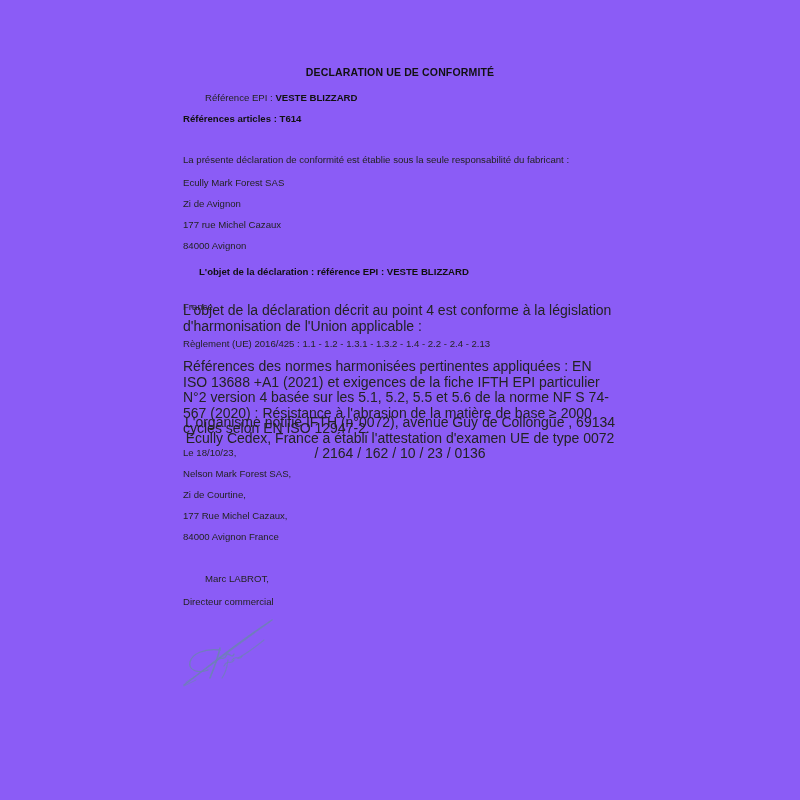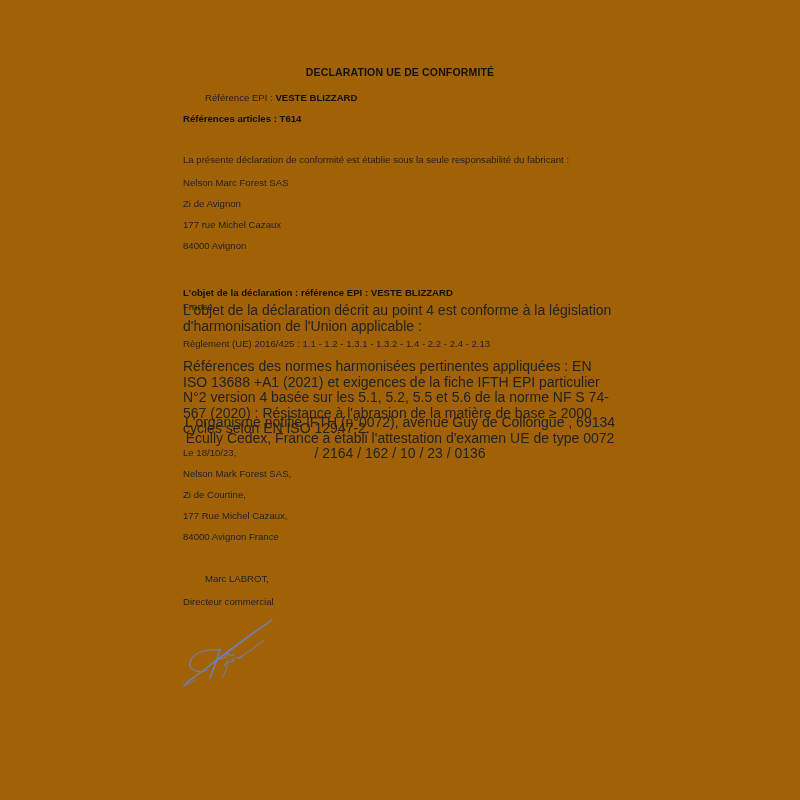--- a/index.html
+++ b/index.html
@@ -14,21 +14,21 @@
     position: relative;
     overflow: hidden;
     font-family: "Liberation Sans", sans-serif;
     color: #1a1a1a;
     -webkit-font-smoothing: antialiased;
   }
 
   .page {
     position: absolute;
     inset: 0;
-    background: #a16207;
+    background: #8b5cf6;
     text-decoration: underline;
   }
 
   
   .doc-body {
     position: absolute;
     left: 183px;
     top: 0;
     width: 434px;
   }
@@ -99,31 +99,31 @@
     <div class="line indent-1" style="top:91px;">
       <span>Référence EPI : </span><span class="bold">VESTE BLIZZARD</span>
     </div>
 
     <div class="line" style="top:112px;">
       <span class="bold">Références articles : </span><span class="bold">T614</span>
     </div>
 
     <div class="line" style="top:153px;">La présente déclaration de conformité est établie sous la seule responsabilité du fabricant :</div>
 
-    <div class="line" style="top:176px;">Nelson Marc Forest SAS</div>
+    <div class="line" style="top:176px;">Ecully Mark Forest SAS</div>
 
     <div class="line" style="top:197px;">Zi de Avignon</div>
 
     <div class="line" style="top:218px;text-align:right;">177 rue Michel Cazaux</div>
 
     <div class="line" style="top:239px;">84000 Avignon</div>
 
     <div class="line" style="top:261px;margin-top:39px;">France</div>
 
-    <div class="line bold" style="top:286px;">L'objet de la déclaration : référence EPI : VESTE BLIZZARD</div>
+    <div class="line bold" style="top:265px;margin-left:16px;">L'objet de la déclaration : référence EPI : VESTE BLIZZARD</div>
 
     <div class="para" style="top:303px;">L'objet de la déclaration décrit au point 4 est conforme à la législation d'harmonisation de l'Union applicable :</div>
 
     <div class="line" style="top:337px;">Règlement (UE) 2016/425 : 1.1 - 1.2 - 1.3.1 - 1.3.2 - 1.4 - 2.2 - 2.4 - 2.13</div>
 
     <div class="para" style="top:359px;">Références des normes harmonisées pertinentes appliquées : EN ISO 13688 +A1 (2021) et exigences de la fiche IFTH EPI particulier N°2 version 4 basée sur les 5.1, 5.2, 5.5 et 5.6  de la norme NF S 74-567 (2020) : Résistance à l'abrasion de la matière de base ≥ 2000 cycles selon EN ISO 12947-2.</div>
 
     <div class="para" style="top:415px;text-align:center;">L'organisme notifié IFTH (n°0072), avenue Guy de Collongue , 69134 Ecully Cedex, France a établi l'attestation d'examen UE de type 0072 / 2164 / 162 / 10 / 23 / 0136</div>
 
     <div class="line" style="top:446px;">Le 18/10/23,</div>

